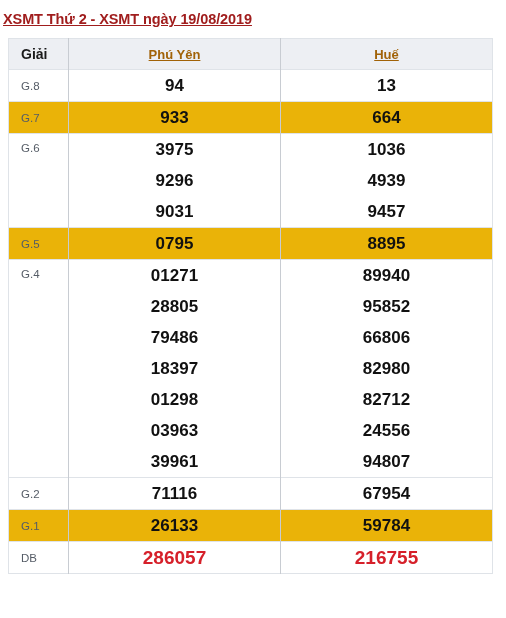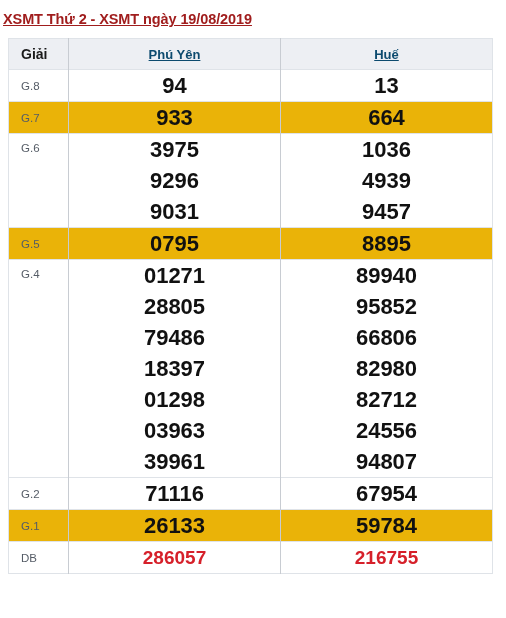--- a/index.html
+++ b/index.html
@@ -81,21 +81,21 @@
     font-weight: bold;
     color: #1a1a1a;
   }
   th.head-prov {
     height: 30px;
     text-align: center;
     font-size: 13px;
     font-weight: bold;
   }
   .prov-link {
-    color: #0c4a6e;
+    color: #a16207;
     text-decoration: underline;
     cursor: pointer;
   }
 
   
   tbody tr.band-white { background: #ffffff; }
   tbody tr.band-gray  { background: #eab308; }
 
   tbody tr.group-start td { border-top: 1px solid #dfe3e8; }
 
@@ -107,21 +107,21 @@
     vertical-align: top;
     padding-top: 8px;
   }
   td.prize-label.single {
     vertical-align: middle;
     padding-top: 0;
   }
 
   td.num-cell {
     text-align: center;
-    font-size: 22px;
+    font-size: 17px;
     font-weight: bold;
     color: #111111;
     height: 31px;
     line-height: 31px;
   }
   td.num-cell.db {
     color: #d6202a;
     font-size: 19px;
   }
   .num-stack {

